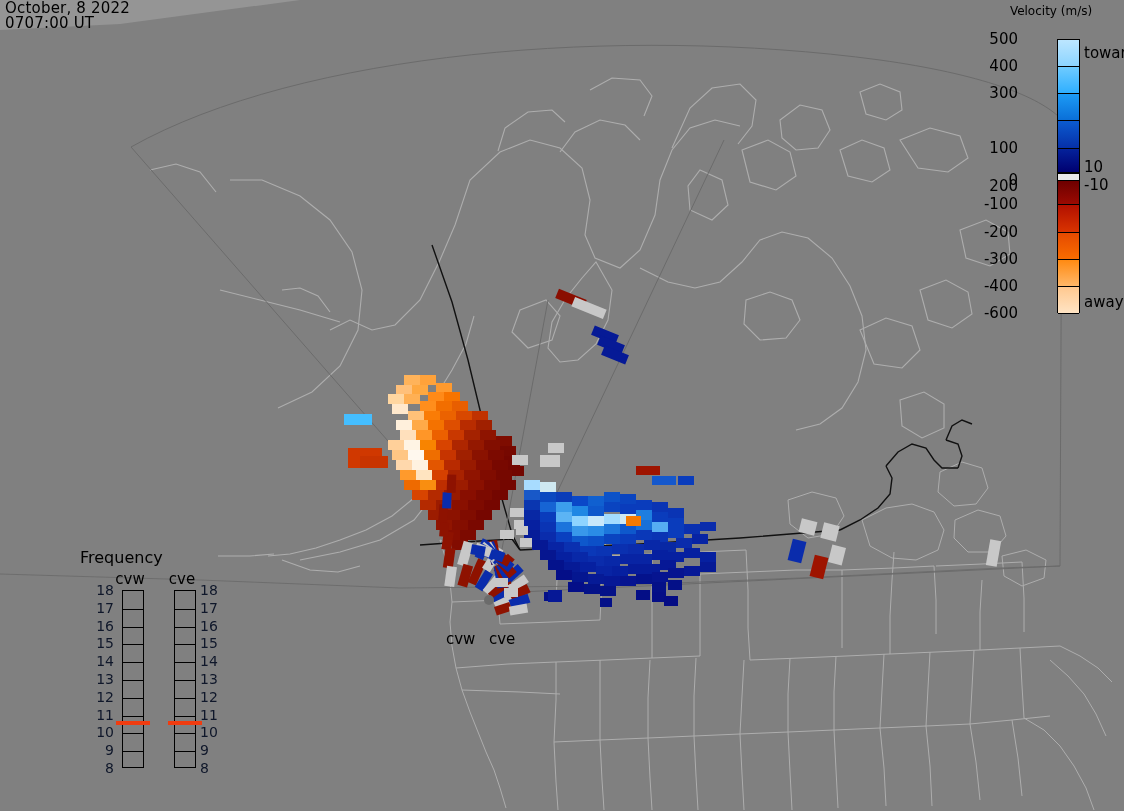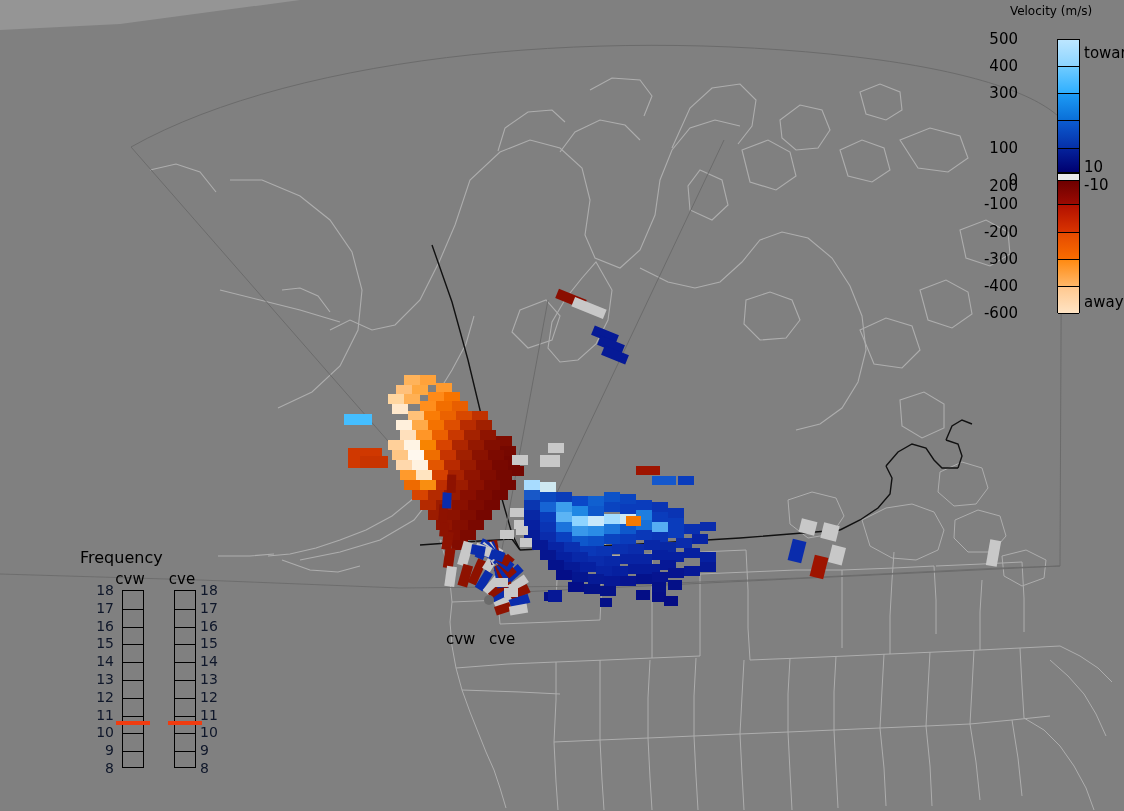--- a/index.html
+++ b/index.html
@@ -488,20 +488,24 @@
       </g>
       <circle cx="489" cy="600" r="5" fill="#6B6B6B"></circle>
     </g>
 
     <g stroke="none">
       <rect x="494" y="578" width="14" height="9" fill="#C8C8C8"></rect>
       <rect x="504" y="588" width="14" height="9" fill="#C8C8C8"></rect>
     </g>
   </svg>
 
+  <div id="timestamp">
+    <div>October, 8 2022</div>
+    <div>0707:00 UT</div>
+  </div>
 
   <div class="site-lab" style="left:446px;top:630px;">cvw</div>
   <div class="site-lab" style="left:489px;top:630px;">cve</div>
 
   <div id="cbar-wrap">
     <div id="cbar-title">Velocity (m/s)</div>
     <div id="cbar-box">
         <div class="cband" style="top: 0px; height: 27.1429px; background: linear-gradient(rgb(188, 230, 255), rgb(140, 212, 255));"></div>
         <div class="cband" style="top: 27.1429px; height: 27.1429px; background: linear-gradient(rgb(111, 203, 255), rgb(47, 175, 255));"></div>
         <div class="cband" style="top: 54.2857px; height: 27.1429px; background: linear-gradient(rgb(28, 155, 245), rgb(10, 111, 216));"></div>

